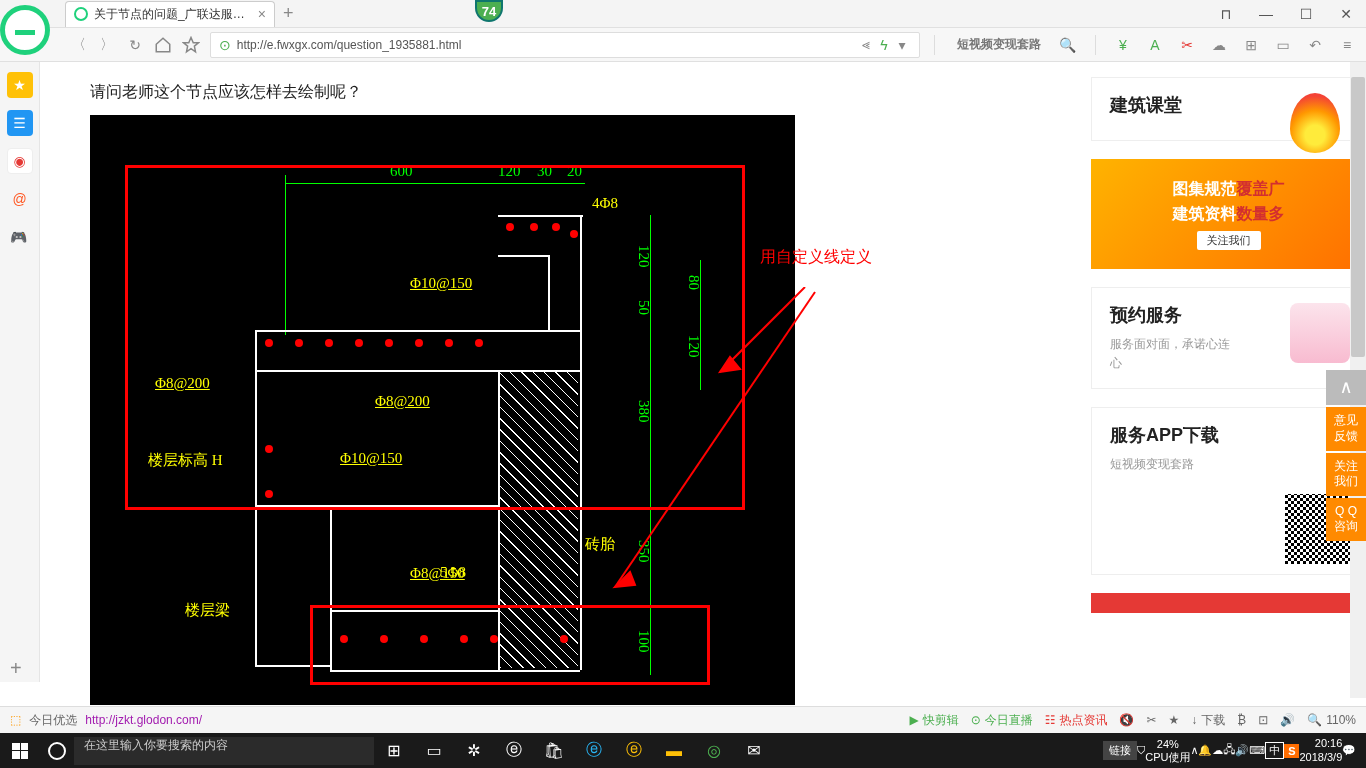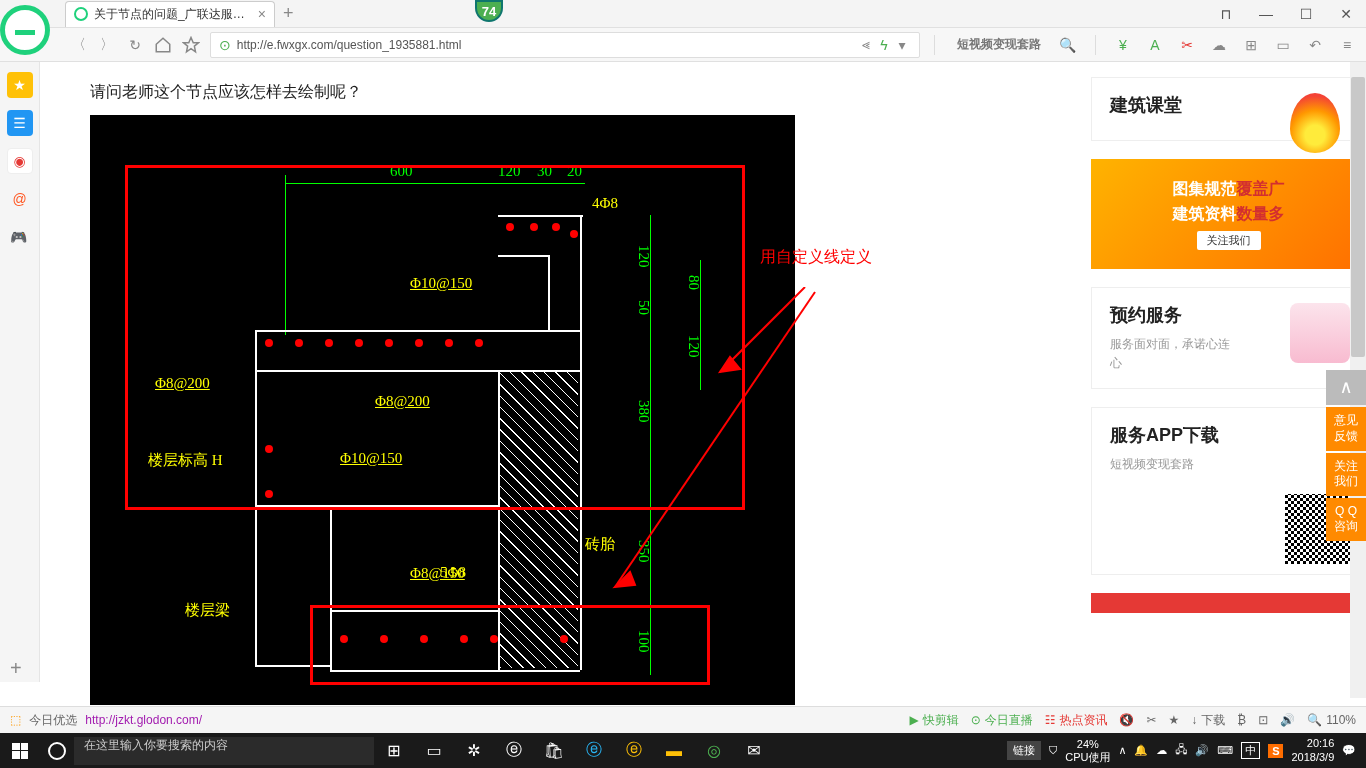--- a/index.html
+++ b/index.html
@@ -101,21 +101,21 @@
 
 .taskbar { position: absolute; left: 0; right: 0; bottom: 0; height: 35px; background: #1a1a1a; display: flex; align-items: center; color: #fff; font-size: 12px; }
 .win-start { width: 40px; height: 35px; display: flex; align-items: center; justify-content: center; }
 .win-logo { width: 16px; height: 16px; display: grid; grid-template: 1fr 1fr / 1fr 1fr; gap: 1px; }
 .win-logo span { background: #fff; }
 .cortana { width: 34px; display: flex; justify-content: center; }
 .cortana-ring { width: 18px; height: 18px; border: 2px solid #fff; border-radius: 50%; }
 .search-box { width: 300px; height: 28px; background: #2b2b2b; display: flex; padding: 0 10px; color: #ccc; }
 .task-icons { display: flex; align-items: center; height: 35px; }
 .task-ico { width: 40px; height: 35px; display: flex; align-items: center; justify-content: center; font-size: 16px; cursor: pointer; }
-.tray { margin-left: auto; display: flex; align-items: center; gap: 8px; padding-right: 10px; font-size: 11px; }
+.tray { margin-left: auto; display: flex; align-items: center; padding-right: 10px; font-size: 11px; }
 .cpu { text-align: center; line-height: 1.1; }
 .clock { text-align: right; line-height: 1.2; }
 .link-word { background: #444; padding: 2px 6px; }
 
 
 .hatch { position: absolute; background: repeating-linear-gradient(45deg, #fff 0 1px, transparent 1px 8px); }
 </style>
 </head>
 <body>
 

